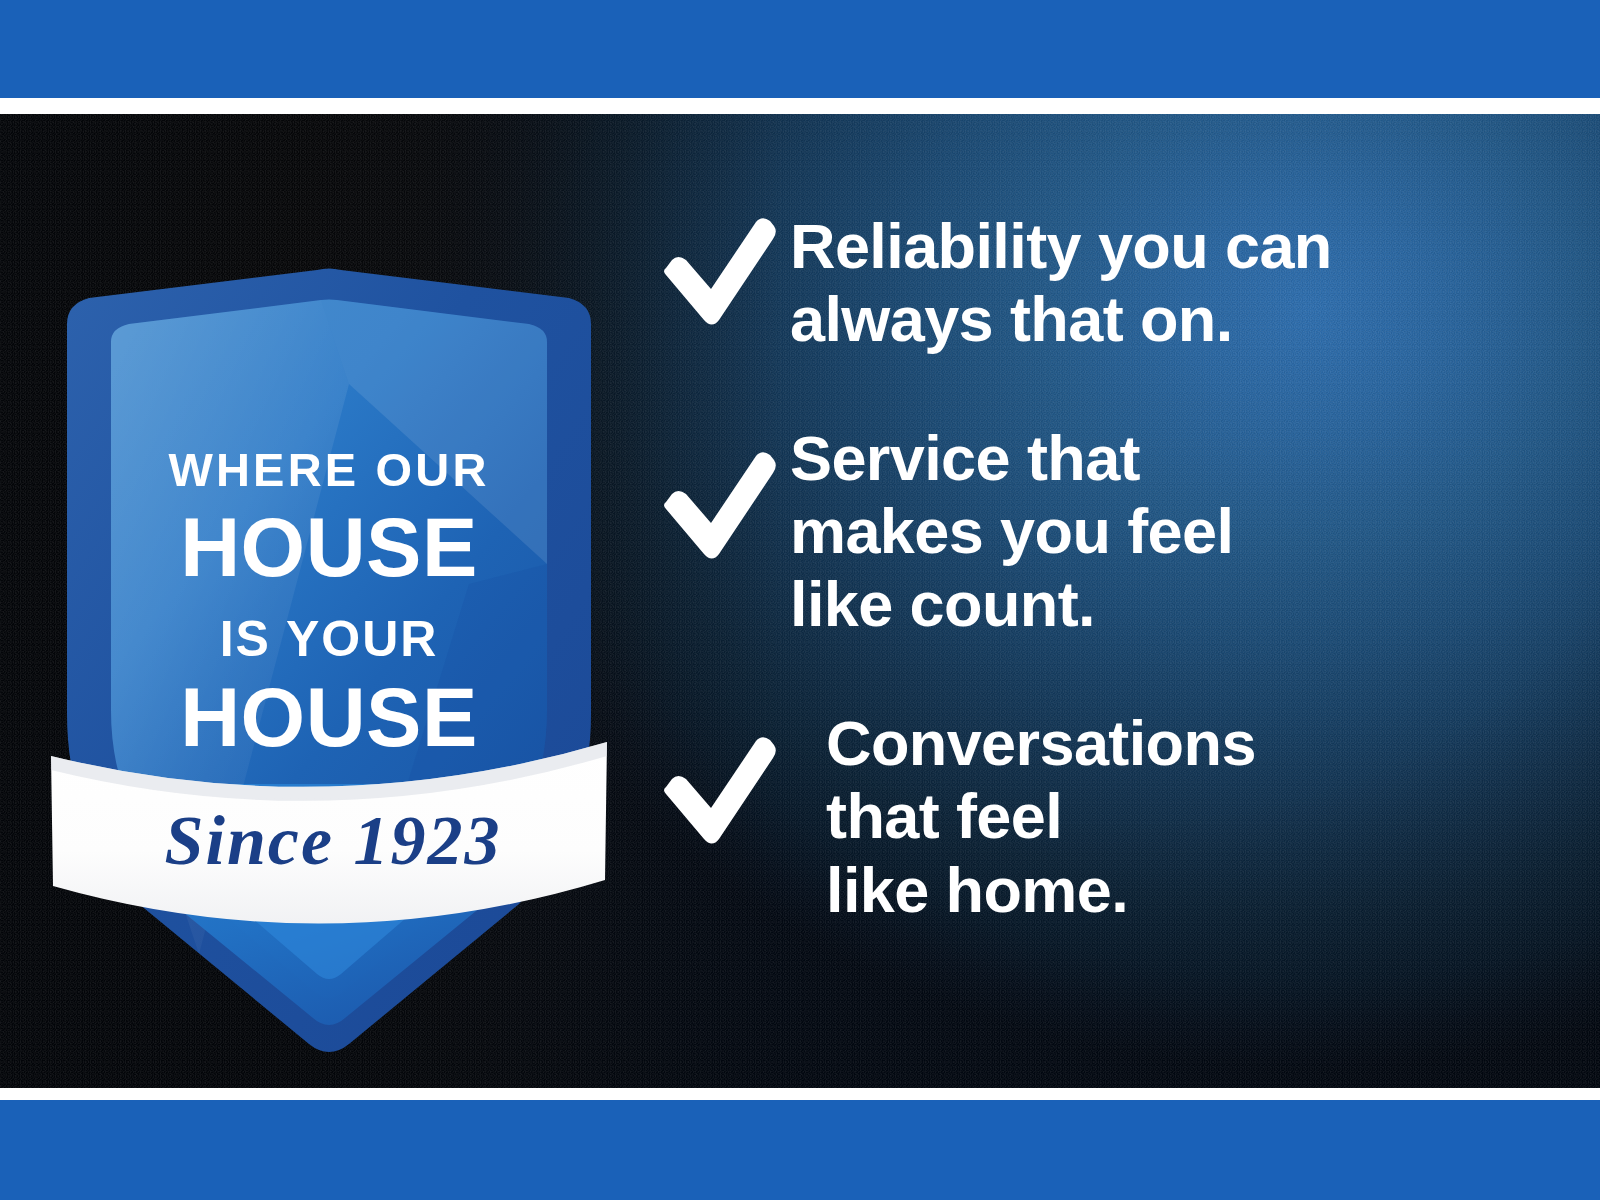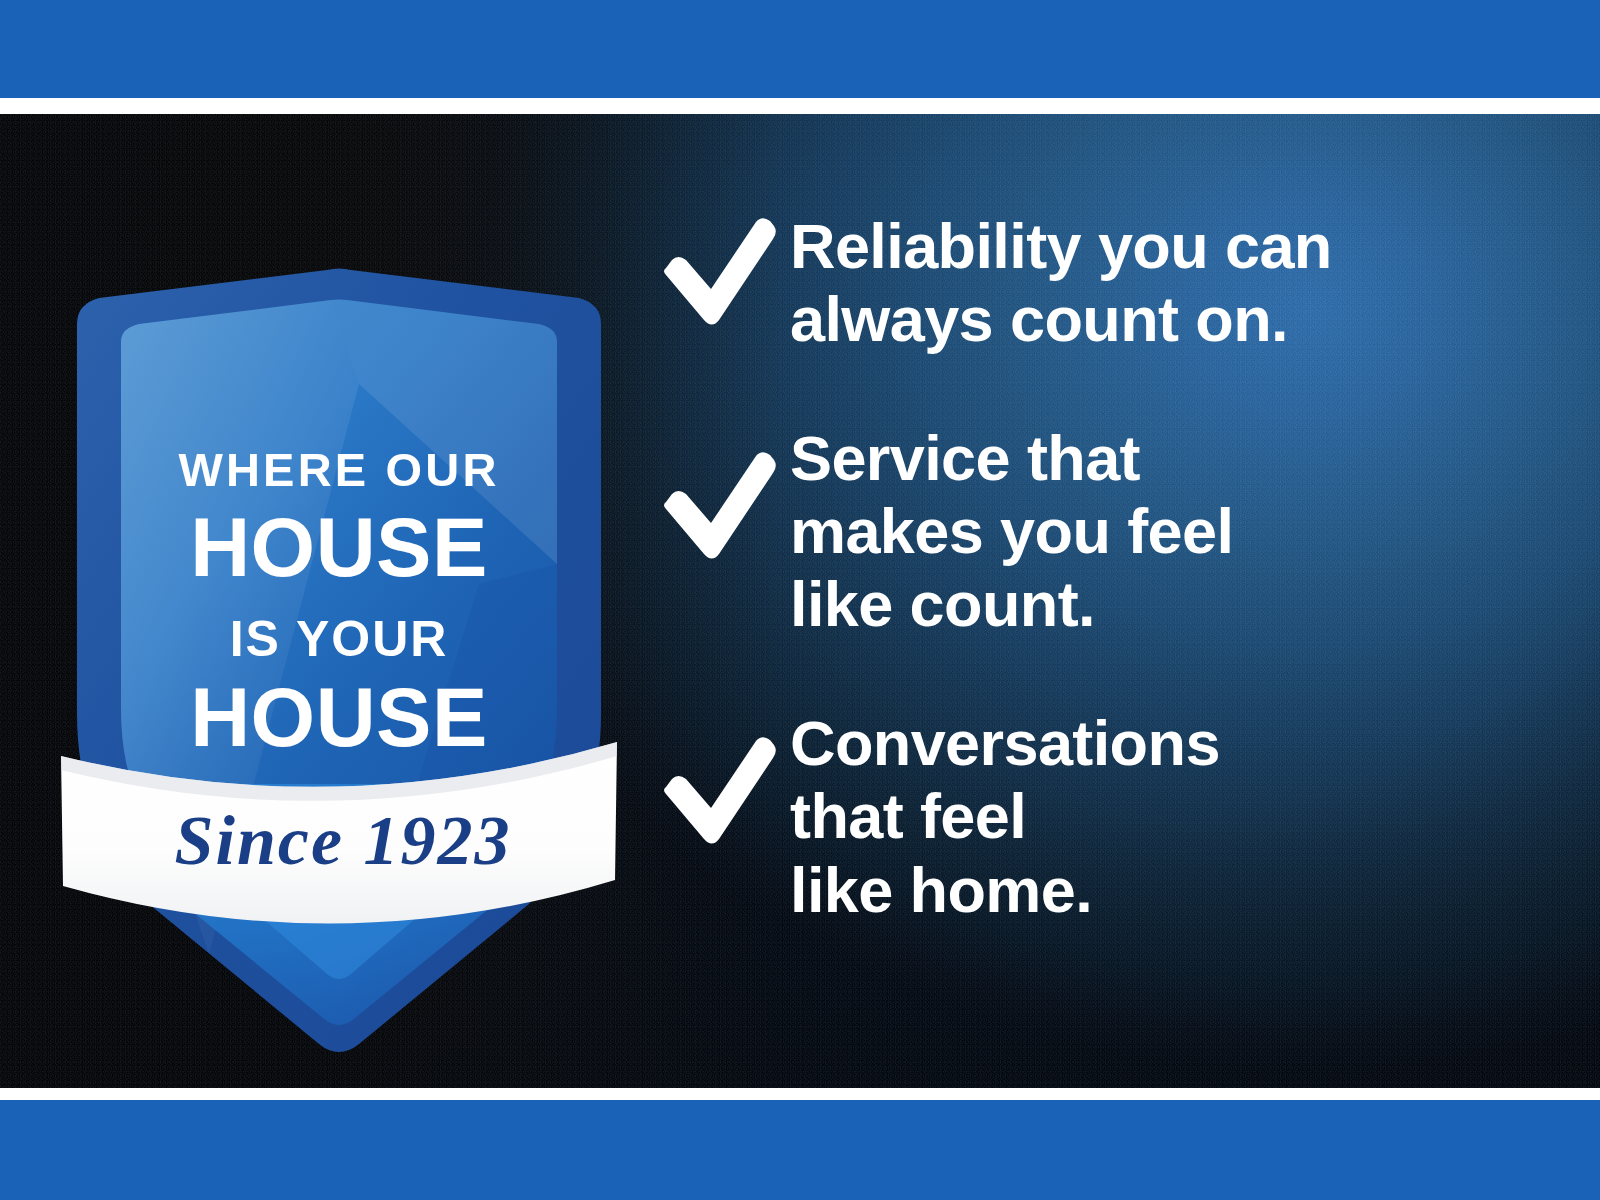--- a/index.html
+++ b/index.html
@@ -94,21 +94,21 @@
       repeating-radial-gradient(circle at 42% 84%, rgba(0,0,0,0.10) 0 1px, rgba(0,0,0,0) 1px 2px),
       repeating-linear-gradient(27deg, rgba(255,255,255,0.045) 0 1px, rgba(0,0,0,0) 1px 3px),
       repeating-linear-gradient(113deg, rgba(0,0,0,0.06) 0 1px, rgba(0,0,0,0) 1px 3px);
     background-size: 7px 7px, 5px 5px, 9px 9px, 4px 4px, 6px 6px;
     pointer-events: none;
   }
 
   
   .emblem {
     position: absolute;
-    left: 59px;
+    left: 49px;
     top: 150px;   
     width: 560px;
     height: 810px;
   }
   .emblem svg { display: block; width: 560px; height: 810px; }
 
   .badge-line {
     font-family: "Liberation Sans", sans-serif;
     fill: #ffffff;
     font-weight: bold;
@@ -135,21 +135,21 @@
     left: 660px;
     top: 96px;   
     width: 880px;
   }
   .bullet {
     position: relative;
     display: flex;
     align-items: flex-start;
     margin-bottom: 66px;
   }
-  .bullet:last-child { margin-bottom: 0; }
+  .bullet:last-child { margin-bottom: 0; gap: 36px; }
 
   .check {
     flex: 0 0 auto;
     width: 130px;
     margin-top: 6px;
   }
   .check svg { display: block; width: 116px; height: 112px; }
 
   .bullet-text {
     flex: 1 1 auto;
@@ -254,21 +254,21 @@
     <div class="bullets">
 
       <div class="bullet b1">
         <span class="check">
           <svg viewBox="0 0 116 112" xmlns="http://www.w3.org/2000/svg">
             <path d="M6 52 L12 44 Q18 38 26 44 L51 73 L96 6 Q102 -1 110 5 L114 10
                      Q118 16 113 23 L59 104 Q52 113 44 104 L6 59 Q2 55 6 52 Z" fill="#ffffff"></path>
           </svg>
         </span>
         <span class="bullet-text">Reliability you can
-always count on.</span>
+always that on.</span>
       </div>
 
       <div class="bullet b2">
         <span class="check">
           <svg viewBox="0 0 116 112" xmlns="http://www.w3.org/2000/svg">
             <path d="M6 52 L12 44 Q18 38 26 44 L51 73 L96 6 Q102 -1 110 5 L114 10
                      Q118 16 113 23 L59 104 Q52 113 44 104 L6 59 Q2 55 6 52 Z" fill="#ffffff"></path>
           </svg>
         </span>
         <span class="bullet-text">Service that

